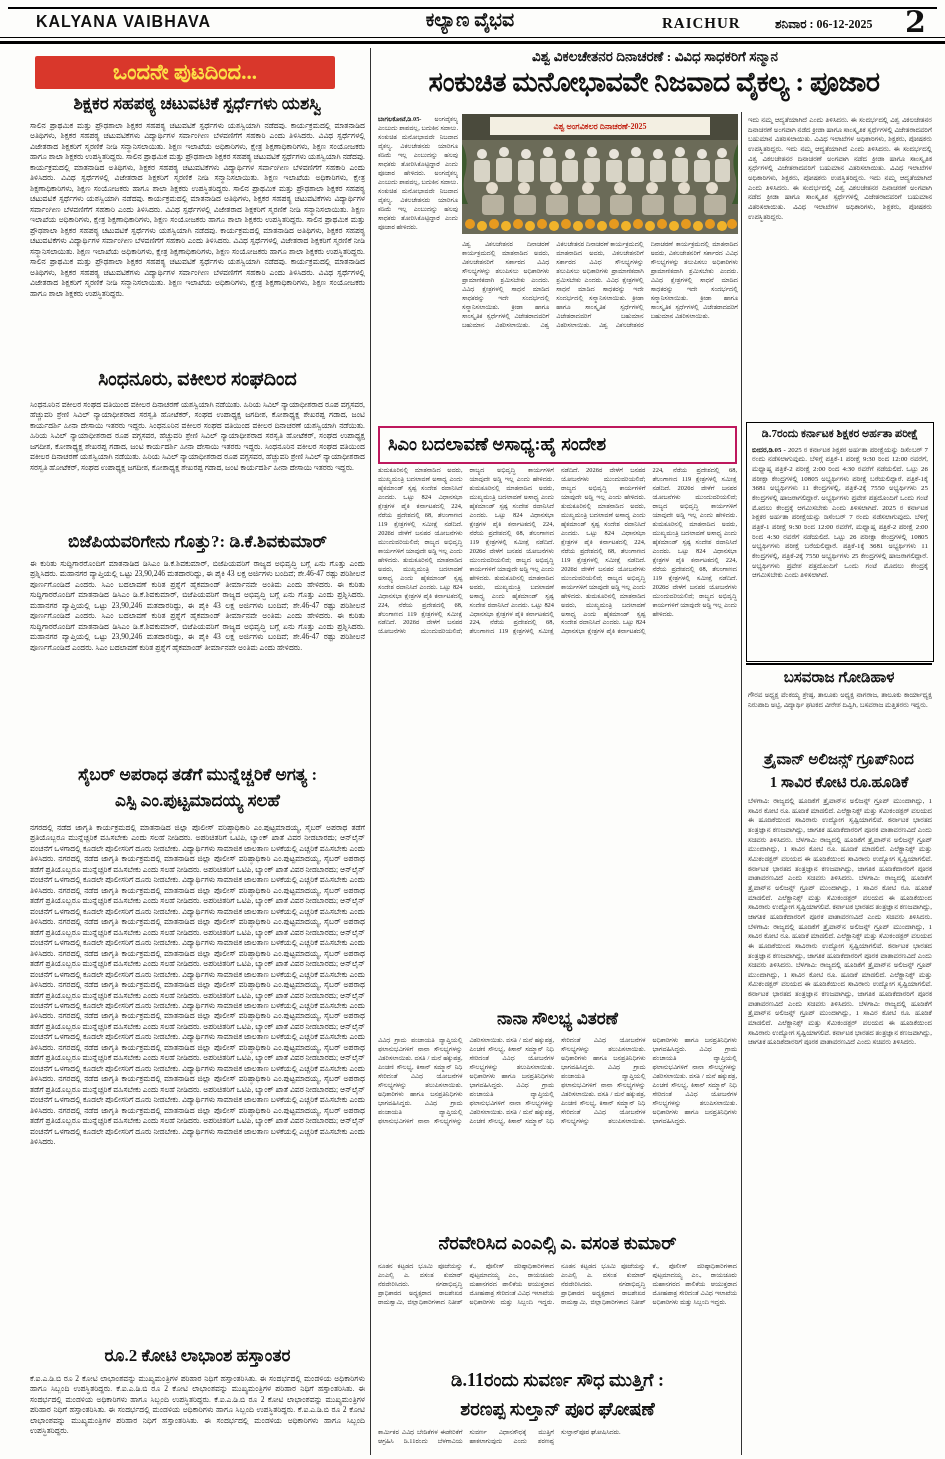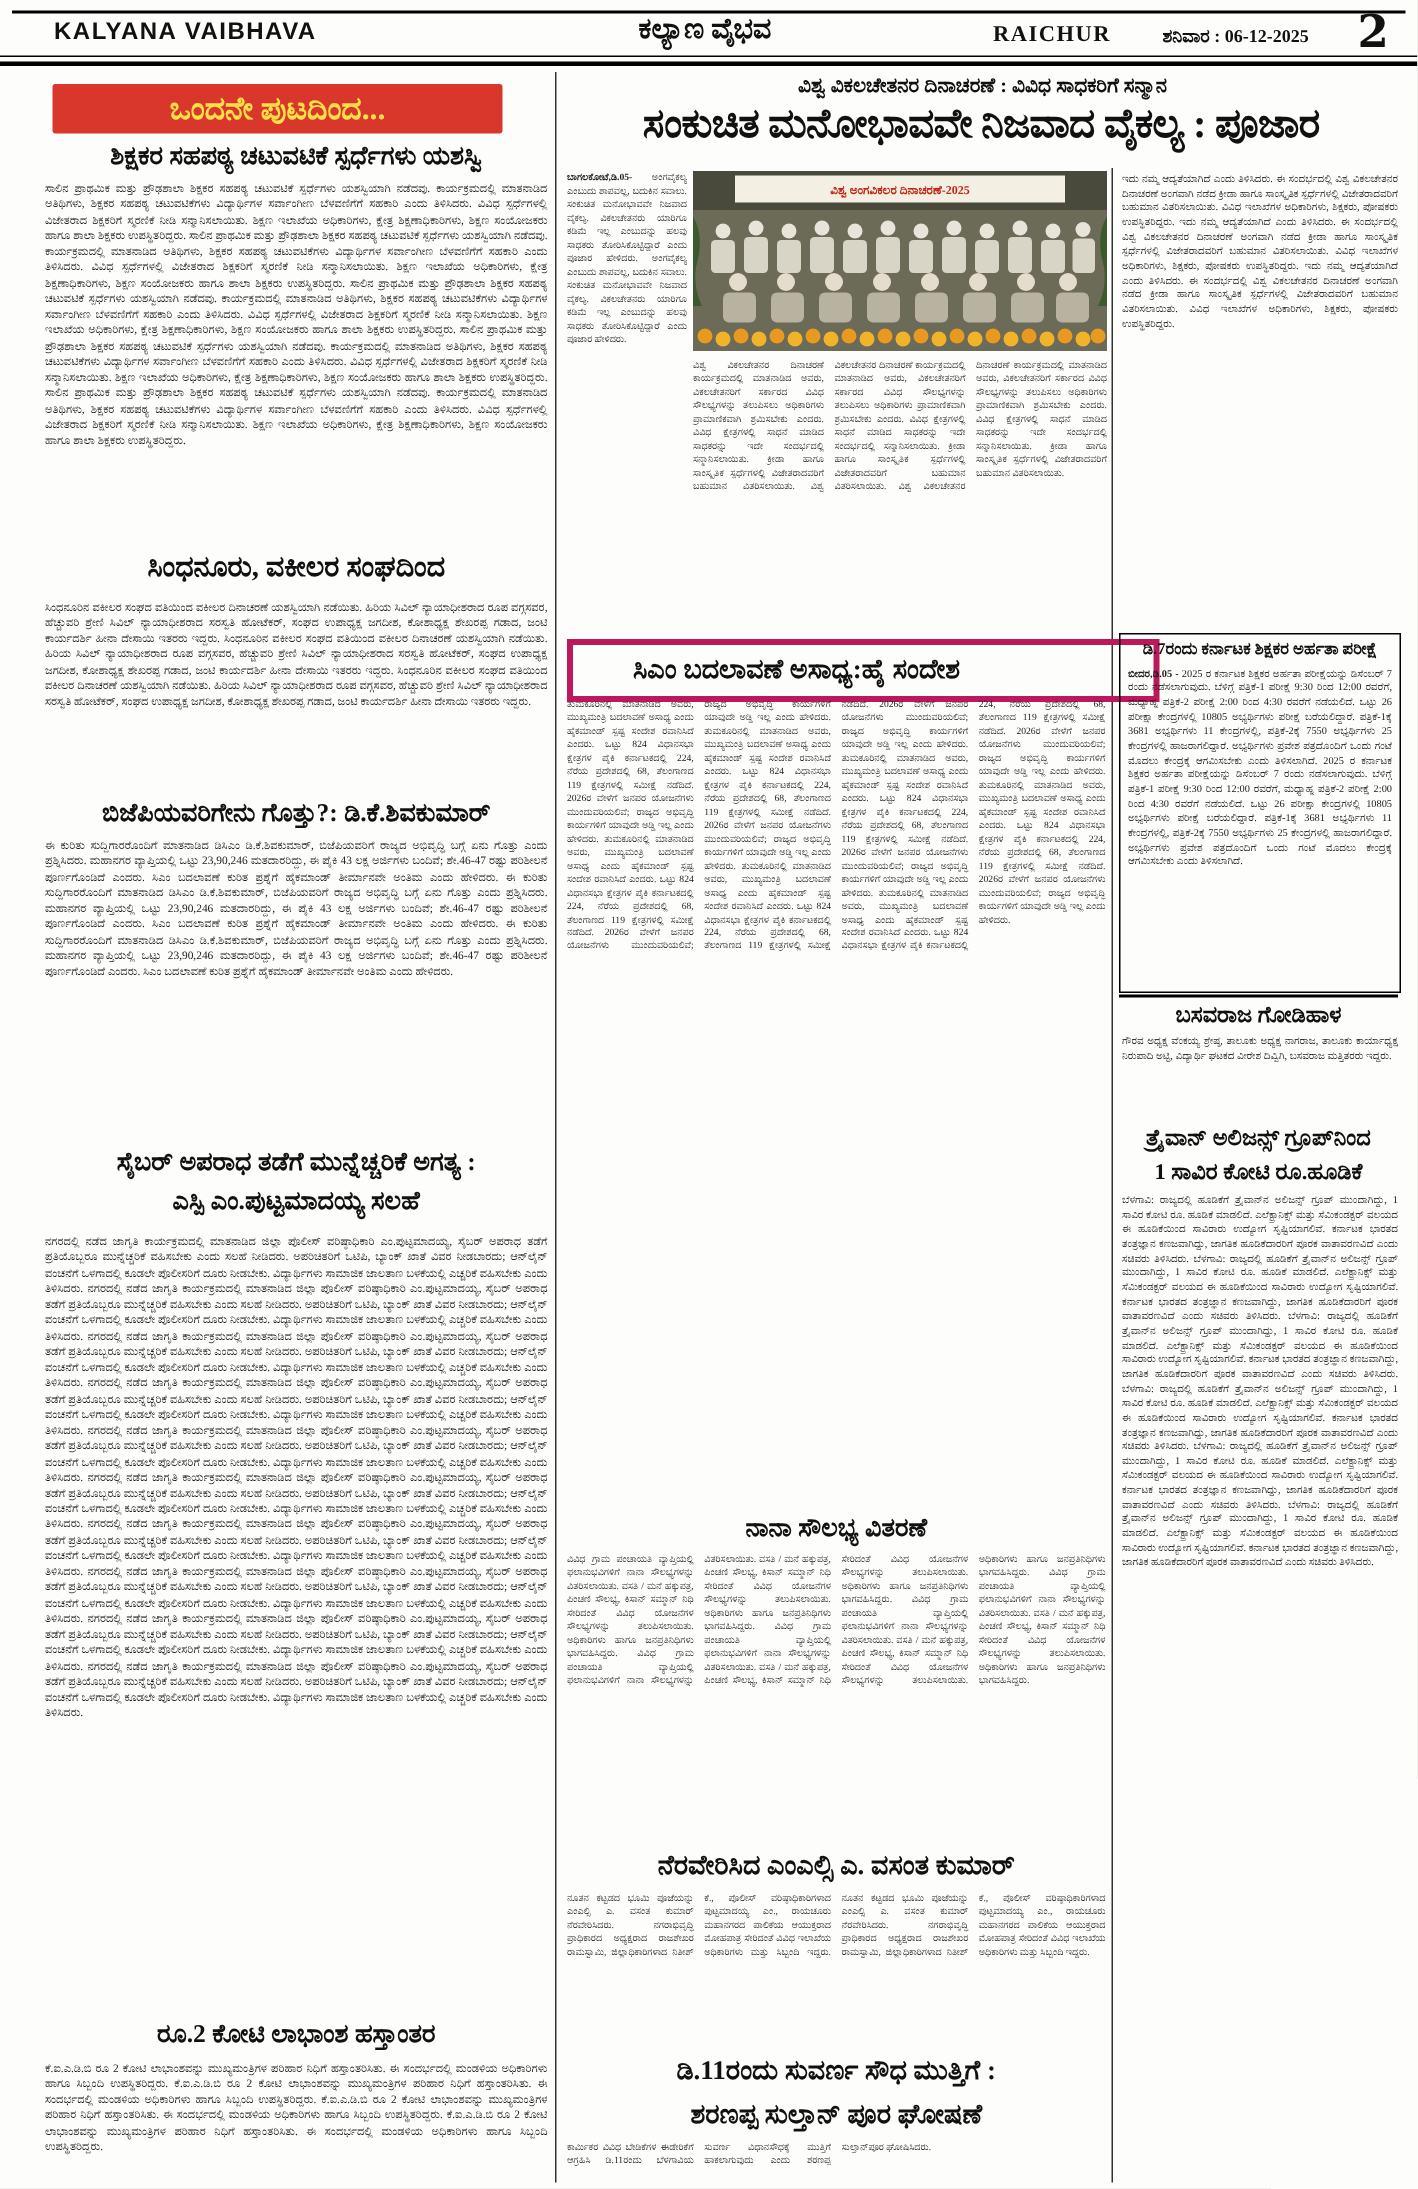--- a/index.html
+++ b/index.html
@@ -20,21 +20,21 @@
   
   .hl{font-weight:bold;text-align:center;line-height:1.25;}
   .red-box{background:#d9372b;color:#fde047;font-weight:bold;text-align:center;font-size:21px;line-height:33px;border-radius:2px;}
   .body-txt{text-align:justify;color:#1c1c1c;overflow:hidden;}
   .b-left{font-size:7.6px;line-height:1.38;}
   .b-mid{font-size:6.4px;line-height:1.4;}
   .b-right{font-size:6.9px;line-height:1.4;}
   .col4{column-count:4;column-gap:7px;}
   .col3{column-count:3;column-gap:7px;}
   .dateline{font-weight:bold;}
-  .boxed{border:4px solid #be185d;padding-left:32px;}
+  .boxed{border:2px solid #be185d;}
   .thin-box{border:1.5px solid #000;}
   .hrule{height:0;border-top:2.5px solid #000;}
   .kicker{font-weight:bold;font-size:13.5px;text-align:center;}
   .main-head{font-weight:bold;font-size:27px;text-align:center;letter-spacing:-0.5px;}
 </style>
 </head>
 <body>
 
 <div class="page">
 

